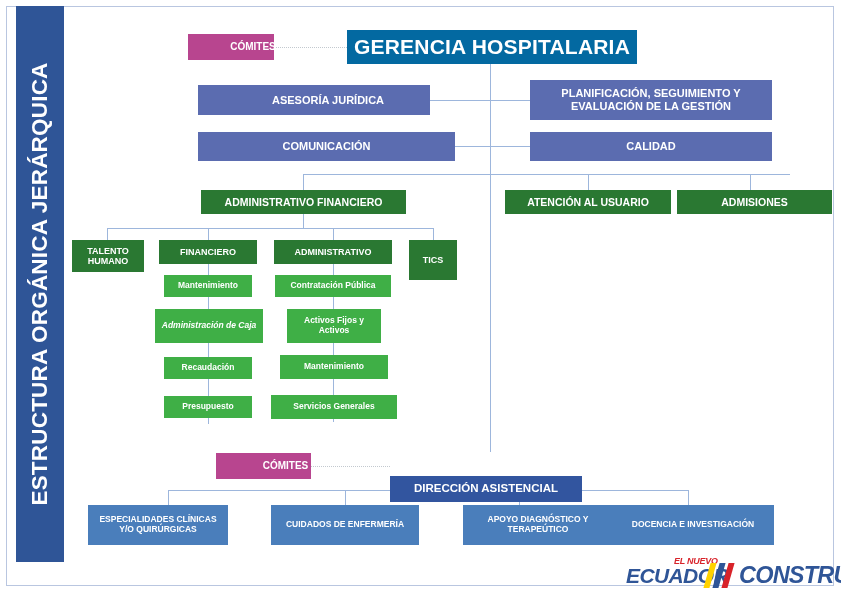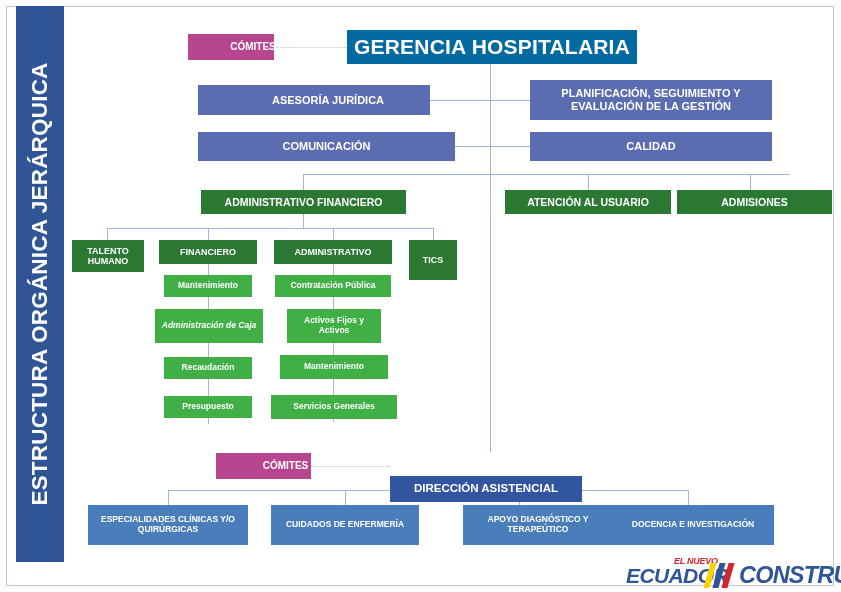--- a/index.html
+++ b/index.html
@@ -212,21 +212,21 @@
   </div>
 
   <div class="node n-pink" style="left:216px;top:453px;width:95px;height:26px;">
     <span>CÓMITES</span>
   </div>
 
   <div class="node n-blue-dark" style="left:390px;top:452px;width:192px;height:26px;margin-top:24px;">
     <span>DIRECCIÓN ASISTENCIAL</span>
   </div>
 
-  <div class="node n-blue-mid" style="left:88px;top:505px;width:160px;height:40px;">
+  <div class="node n-blue-mid" style="left:88px;top:505px;width:140px;height:40px;">
     <span>ESPECIALIDADES CLÍNICAS Y/O QUIRÚRGICAS</span>
   </div>
   <div class="node n-blue-mid" style="left:271px;top:505px;width:148px;height:40px;">
     <span>CUIDADOS DE ENFERMERÍA</span>
   </div>
   <div class="node n-blue-mid" style="left:444px;top:505px;width:150px;height:40px;margin-left:19px;">
     <span>APOYO DIAGNÓSTICO Y TERAPEÚTICO</span>
   </div>
   <div class="node n-blue-mid" style="left:612px;top:505px;width:162px;height:40px;">
     <span>DOCENCIA E INVESTIGACIÓN</span>

